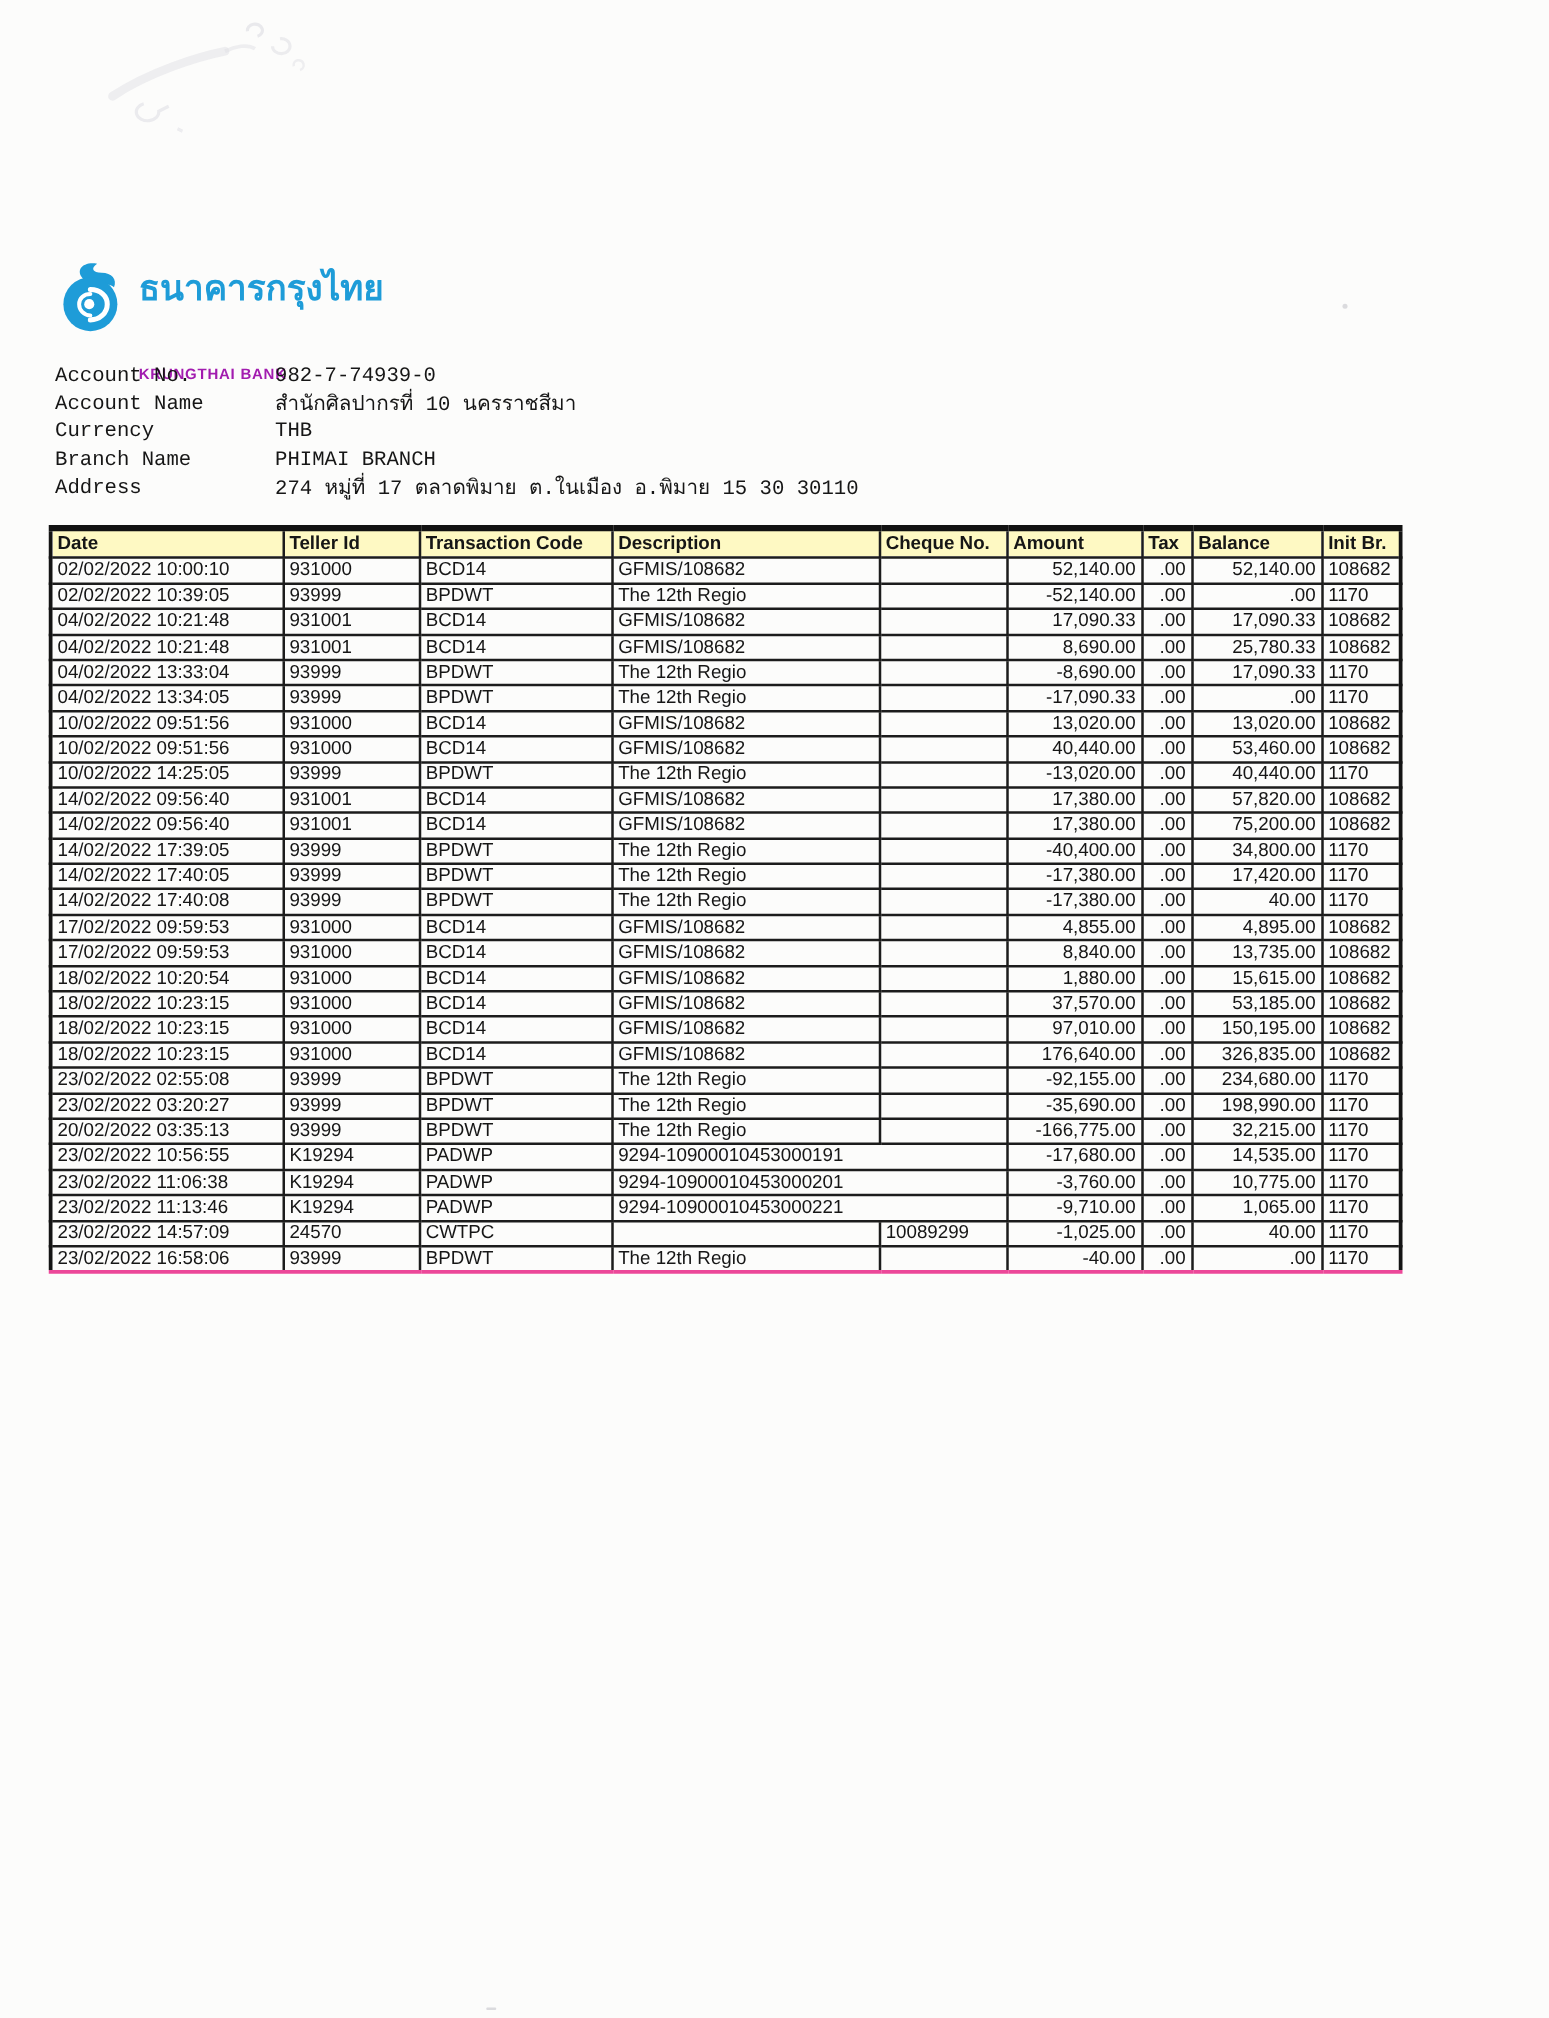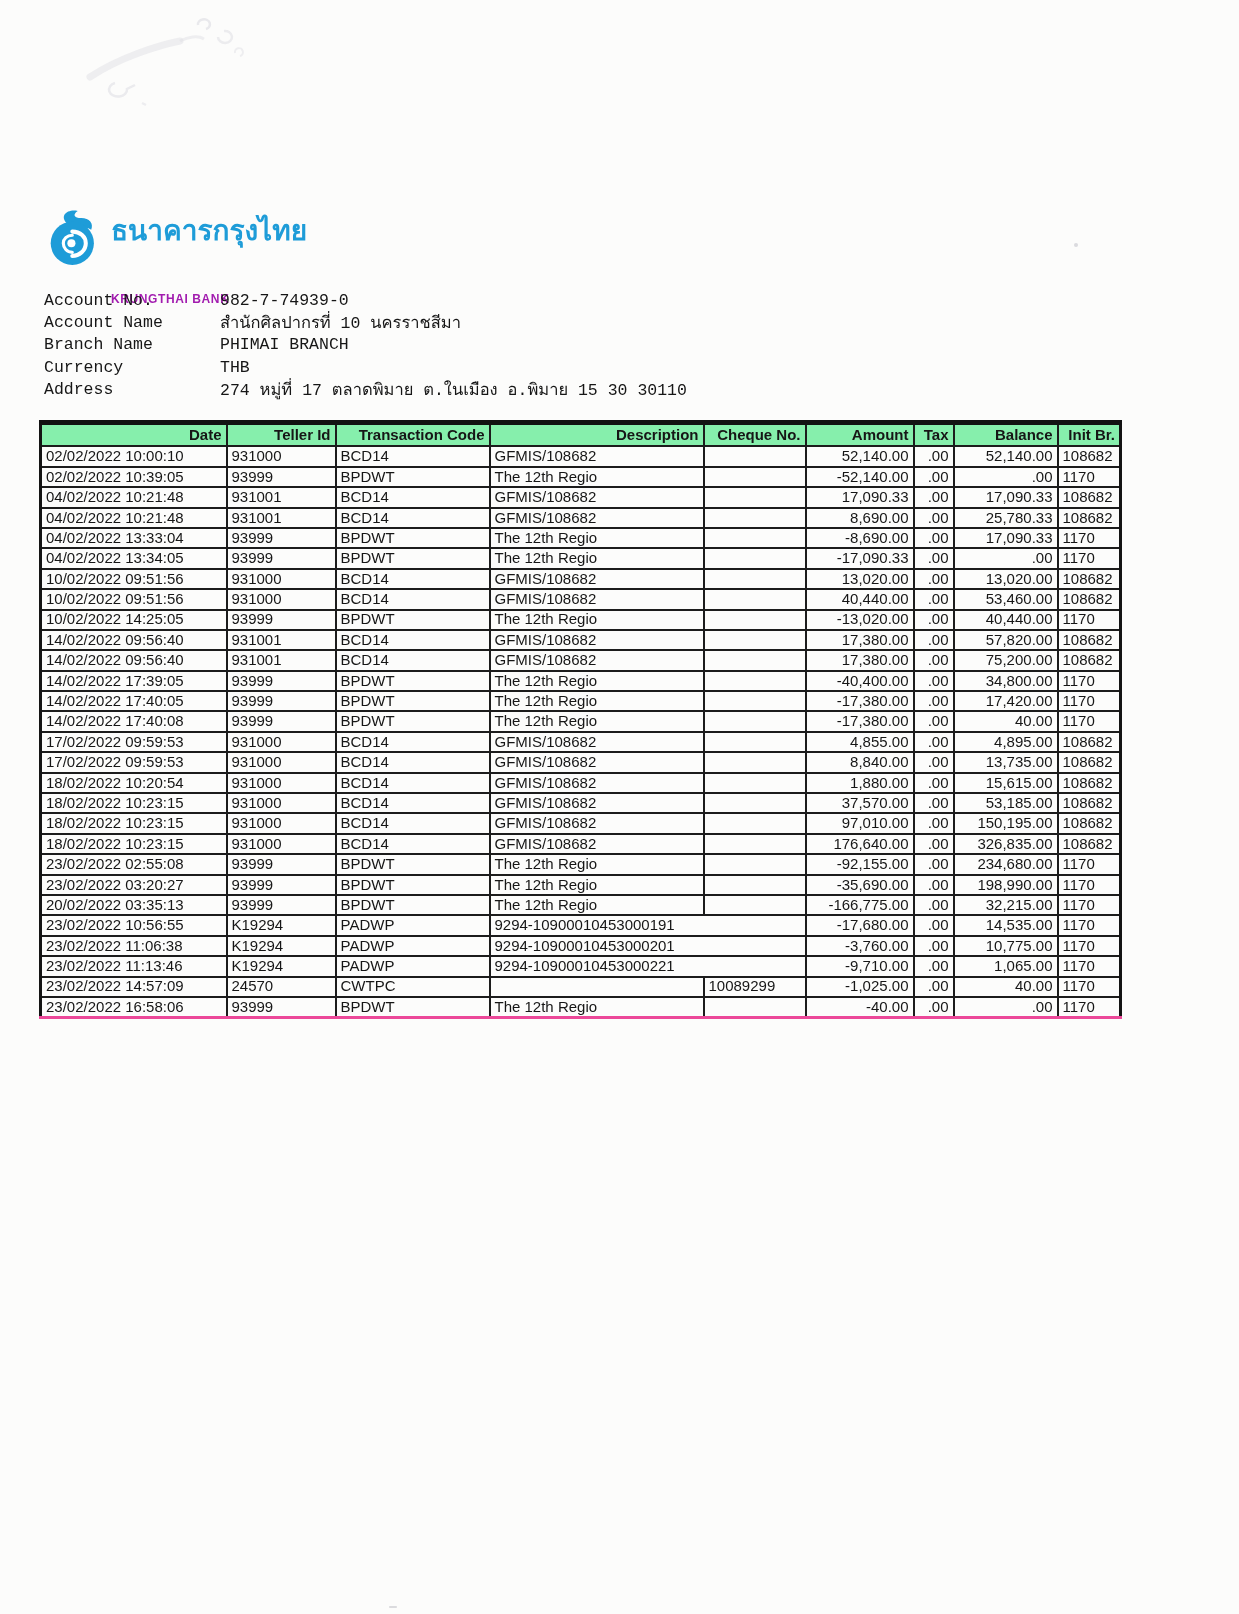--- a/index.html
+++ b/index.html
@@ -31,22 +31,22 @@
     border-collapse:collapse;table-layout:fixed;
     width:1083px;font-size:15px;
   }
   .stmt-table th,.stmt-table td{
     border:2px solid #1c1c1c;
     padding:0 4px;height:18.4px;
     overflow:hidden;white-space:nowrap;
     line-height:1.1;
   }
   .stmt-table th{
-    background:#86efac;
-    text-align:right;font-weight:bold;
+    background:#fef9c3;
+    text-align:left;font-weight:bold;
     border-top:5px solid #121212;
     padding:1px 4px;
   }
   .stmt-table{border:3px solid #141414;}
   .stmt-table tr:last-child td{border-bottom:3px solid #ec4899;}
   .col-amount,.col-tax,.col-balance{text-align:right;}
   .th-amount,.th-tax,.th-balance{text-align:left;}
 </style>
 </head>
 <body>
@@ -84,26 +84,26 @@
   <div class="account-block">
     <div class="account-row">
       <span class="account-label">Account No.</span>
       <span class="account-value">982-7-74939-0</span>
     </div>
     <div class="account-row">
       <span class="account-label">Account Name</span>
       <span class="account-value">สำนักศิลปากรที่ 10 นครราชสีมา</span>
     </div>
     <div class="account-row">
+      <span class="account-label">Currency</span>
+      <span class="account-value">THB</span>
+    </div>
+    <div class="account-row">
       <span class="account-label">Branch Name</span>
       <span class="account-value">PHIMAI BRANCH</span>
-    </div>
-    <div class="account-row">
-      <span class="account-label">Currency</span>
-      <span class="account-value">THB</span>
     </div>
     <div class="account-row">
       <span class="account-label">Address</span>
       <span class="account-value">274 หมู่ที่ 17 ตลาดพิมาย ต.ในเมือง อ.พิมาย 15 30 30110</span>
     </div>
   </div>
 
   <table class="stmt-table">
     <colgroup>
       <col style="width:186px">

